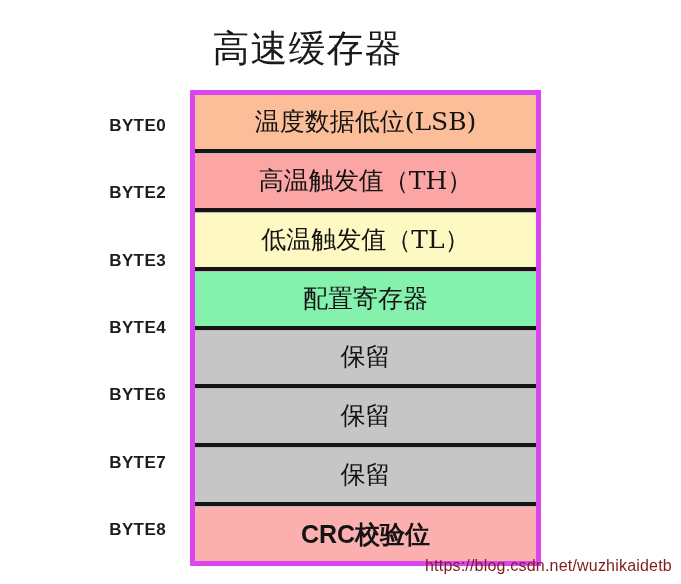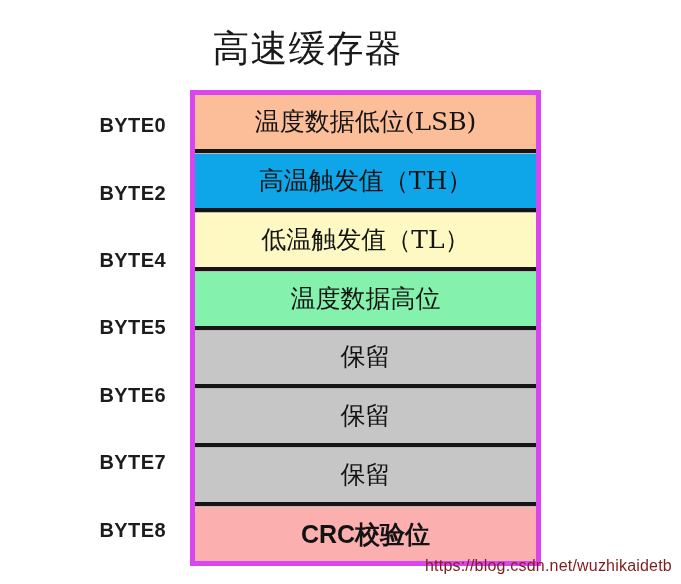--- a/index.html
+++ b/index.html
@@ -47,21 +47,21 @@
   }
   .byte-label {
     flex: 1 1 0;
     display: flex;
     align-items: center;
     justify-content: flex-end;
     padding-right: 16px;
     box-sizing: border-box;
     font-family: "Liberation Sans", sans-serif;
     font-weight: bold;
-    font-size: 20px;
+    font-size: 17px;
     color: #1c1c1c;
     letter-spacing: 0.4px;
     white-space: nowrap;
   }
 
   
   .scratchpad-table {
     position: absolute;
     left: 190px;
     top: 90px;
@@ -117,39 +117,39 @@
 </head>
 <body>
 
 <div id="diagram-root">
 
   <div class="diagram-title">高速缓存器</div>
 
   <div class="byte-labels" id="byte-labels">
       <div class="byte-label">BYTE0</div>
       <div class="byte-label">BYTE2</div>
+      <div class="byte-label">BYTE3</div>
       <div class="byte-label">BYTE4</div>
-      <div class="byte-label">BYTE5</div>
       <div class="byte-label">BYTE6</div>
       <div class="byte-label">BYTE7</div>
       <div class="byte-label">BYTE8</div>
     </div>
 
   <div class="scratchpad-table" id="scratchpad-table">
       <div class="scratchpad-row" style="background: rgb(251, 190, 153);">
         <div class="row-text">温度数据低位(LSB)</div>
       </div>
-      <div class="scratchpad-row" style="background: #0ea5e9; justify-content: center;">
+      <div class="scratchpad-row" style="background: #fca5a5; justify-content: center;">
         <div class="row-text">高温触发值（TH）</div>
       </div>
       <div class="scratchpad-row" style="background: #fef9c3; align-items: center;">
         <div class="row-text">低温触发值（TL）</div>
       </div>
       <div class="scratchpad-row" style="background: rgb(132, 242, 173);">
-        <div class="row-text">温度数据高位</div>
+        <div class="row-text">配置寄存器</div>
       </div>
       <div class="scratchpad-row" style="background: rgb(198, 198, 198);">
         <div class="row-text">保留</div>
       </div>
       <div class="scratchpad-row" style="background: rgb(198, 198, 198);">
         <div class="row-text">保留</div>
       </div>
       <div class="scratchpad-row" style="background: rgb(198, 198, 198);">
         <div class="row-text">保留</div>
       </div>

